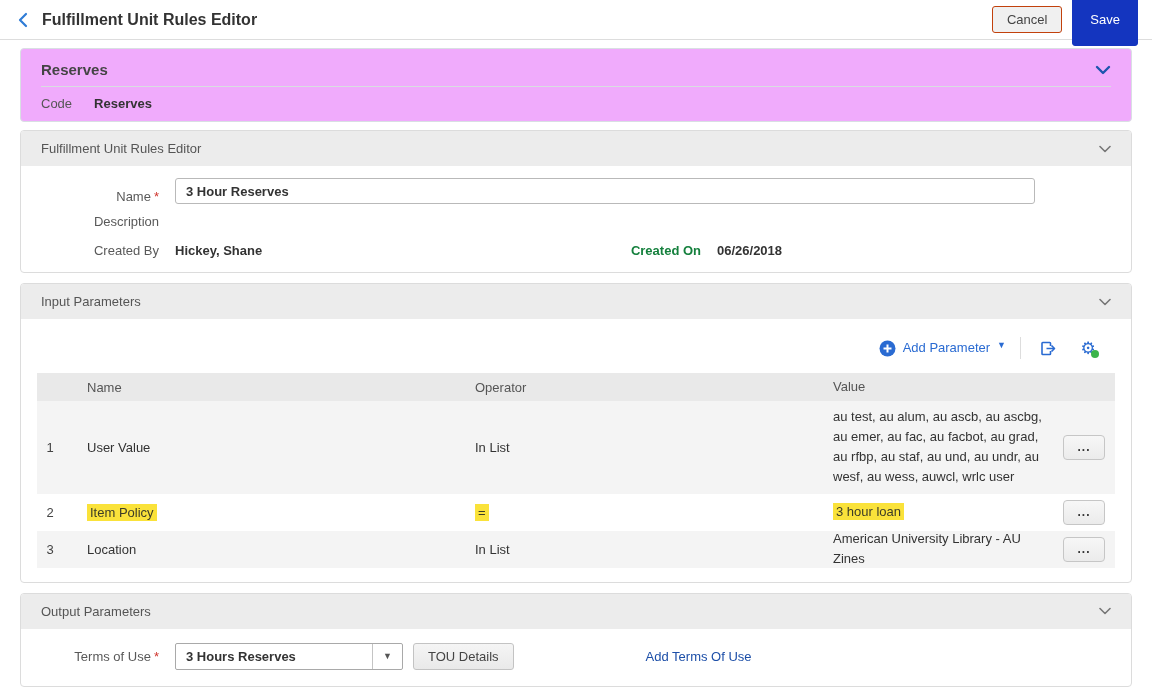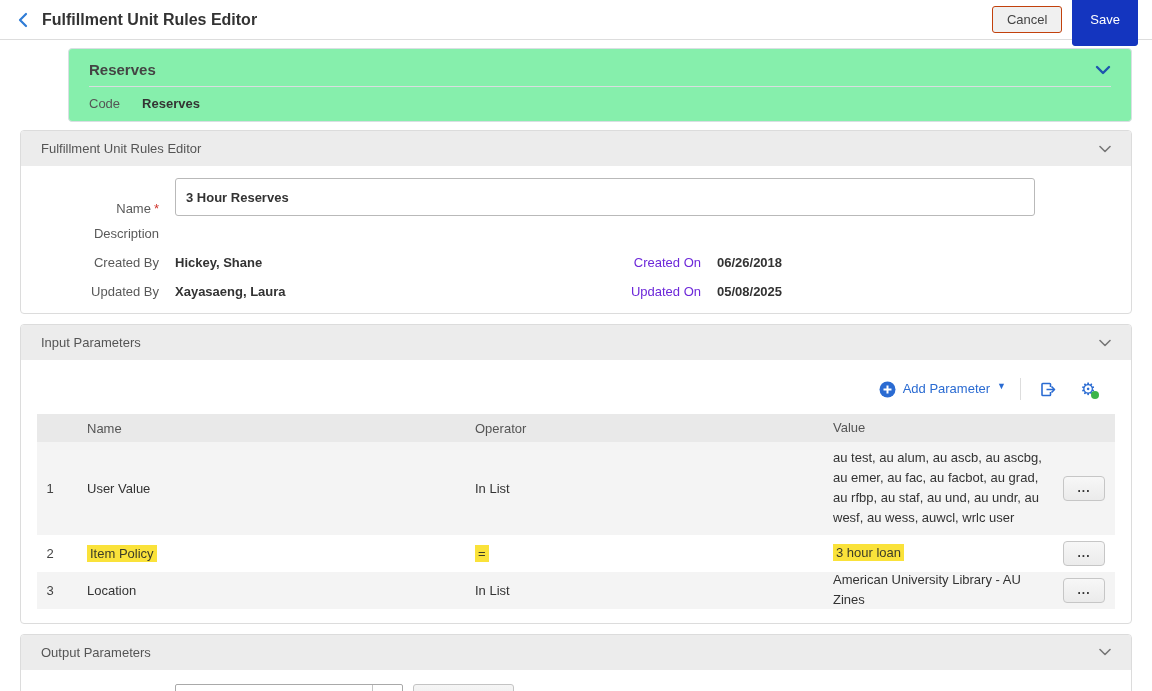--- a/index.html
+++ b/index.html
@@ -48,51 +48,50 @@
     background: #ececec;
     display: flex; align-items: center;
     padding: 0 20px;
     color: #555;
   }
   .panel-chevron { margin-left: auto; cursor: pointer; display: flex; align-items: center; }
 
   
   .summary {
     margin-top: 8px;
-    background: #86efac;
+    background: #f0abfc;
     border: 1px solid #d9dfe3;
     border-radius: 4px;
     padding: 12px 20px 10px 20px;
     height: 74px;
-    margin-left: 48px;
   }
   .summary-top { display: flex; align-items: center; }
   .summary-title { font-size: 15px; font-weight: bold; color: #444; }
   .summary-divider { border: none; border-top: 1px solid #d9dde0; margin: 8px 0 9px 0; }
   .summary-code { display: flex; gap: 22px; align-items: flex-start; }
   .kv-label { color: #555; }
   .kv-value { font-weight: bold; color: #333; }
 
   
   .details { margin-top: 8px; }
   .details-body { padding: 12px 0 14px 0; }
   .form-row { display: flex; align-items: flex-end; margin-bottom: 10px; }
   .form-label { width: 138px; text-align: right; color: #595959; flex: none; }
   .req { color: #d0342c; margin-left: 3px; }
   .form-input {
     margin-left: 16px;
-    width: 860px; height: 38px;
+    width: 860px; height: 26px;
     border: 1px solid #b9b9b9; border-radius: 3px;
     padding: 0 10px;
     font-family: inherit; font-size: 13px; font-weight: bold; color: #333;
     background: #fff;
   }
   .meta-row { display: flex; align-items: center; margin: 14px 0 0 0; }
   .meta-value { margin-left: 16px; font-weight: bold; width: 440px; }
-  .meta-label2 { width: 86px; text-align: right; color: #6d28d9; flex: none; }
+  .meta-label2 { width: 86px; text-align: right; color: #15803d; flex: none; font-weight: bold; }
   .meta-value2 { margin-left: 16px; font-weight: bold; }
 
   
   .inputs { margin-top: 10px; }
   .toolbar {
     display: flex; align-items: center; justify-content: flex-end;
     padding: 16px 30px 10px 0; gap: 14px;
   }
   .add-param { display: flex; align-items: flex-start; gap: 7px; color: #2a6bd2; cursor: pointer; }
   .caret-down { font-size: 9px; color: #2a6bd2; }
@@ -198,26 +197,20 @@
       </div>
       <div class="form-row">
         <span class="form-label">Description</span>
       </div>
       <div class="meta-row">
         <span class="form-label">Created By</span>
         <span class="meta-value">Hickey, Shane</span>
         <span class="meta-label2">Created On</span>
         <span class="meta-value2">06/26/2018</span>
       </div>
-      <div class="meta-row">
-        <span class="form-label">Updated By</span>
-        <span class="meta-value">Xayasaeng, Laura</span>
-        <span class="meta-label2">Updated On</span>
-        <span class="meta-value2">05/08/2025</span>
-      </div>
     </div>
   </div>
 
   <div class="panel inputs">
     <div class="panel-header">
       <span>Input Parameters</span>
       <span class="panel-chevron">
         <svg width="12" height="8" viewBox="0 0 12 8">
           <polyline points="1,1.5 6,6.5 11,1.5" fill="none" stroke="#777" stroke-width="1.6" stroke-linecap="round" stroke-linejoin="round"></polyline>
         </svg>

